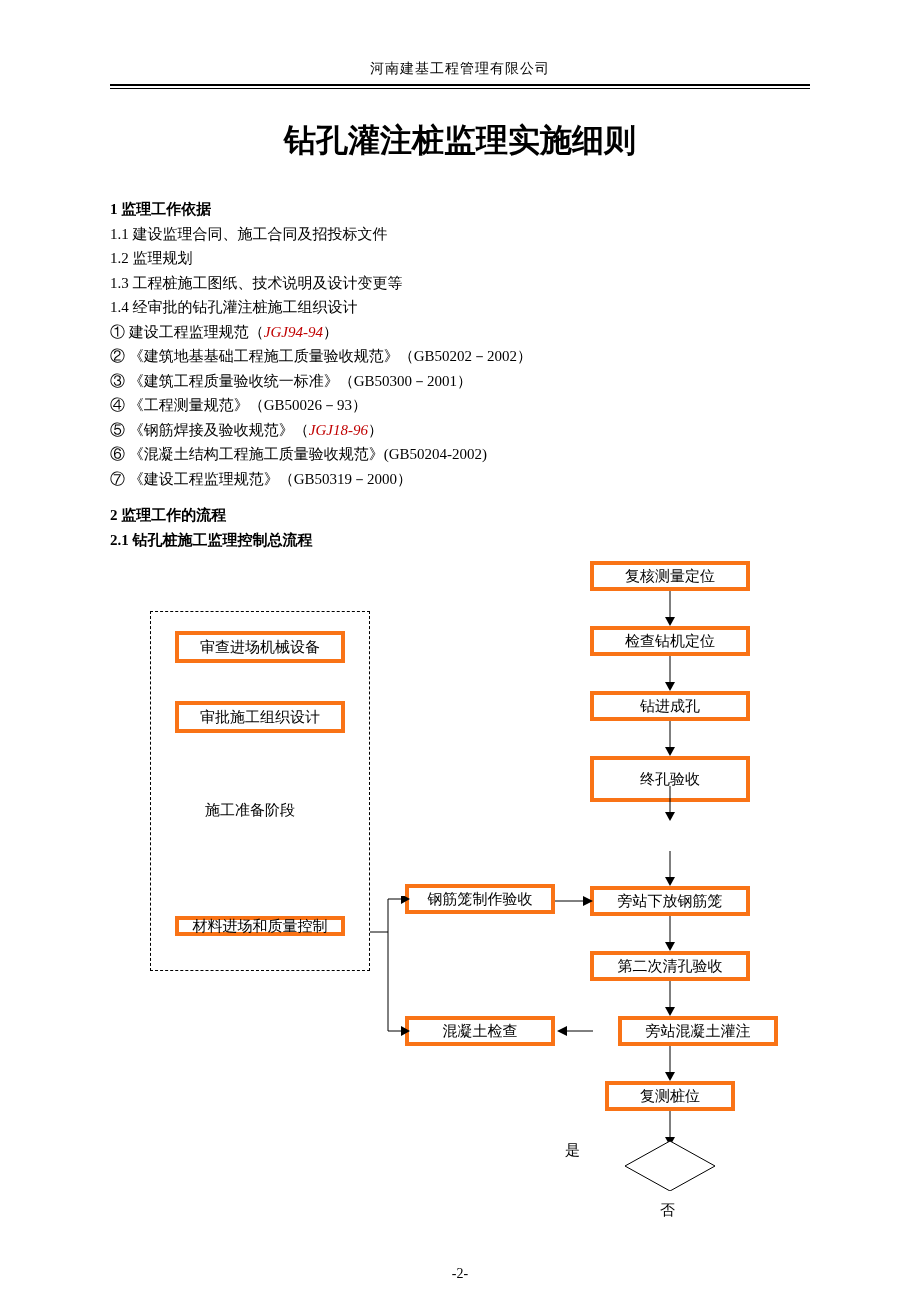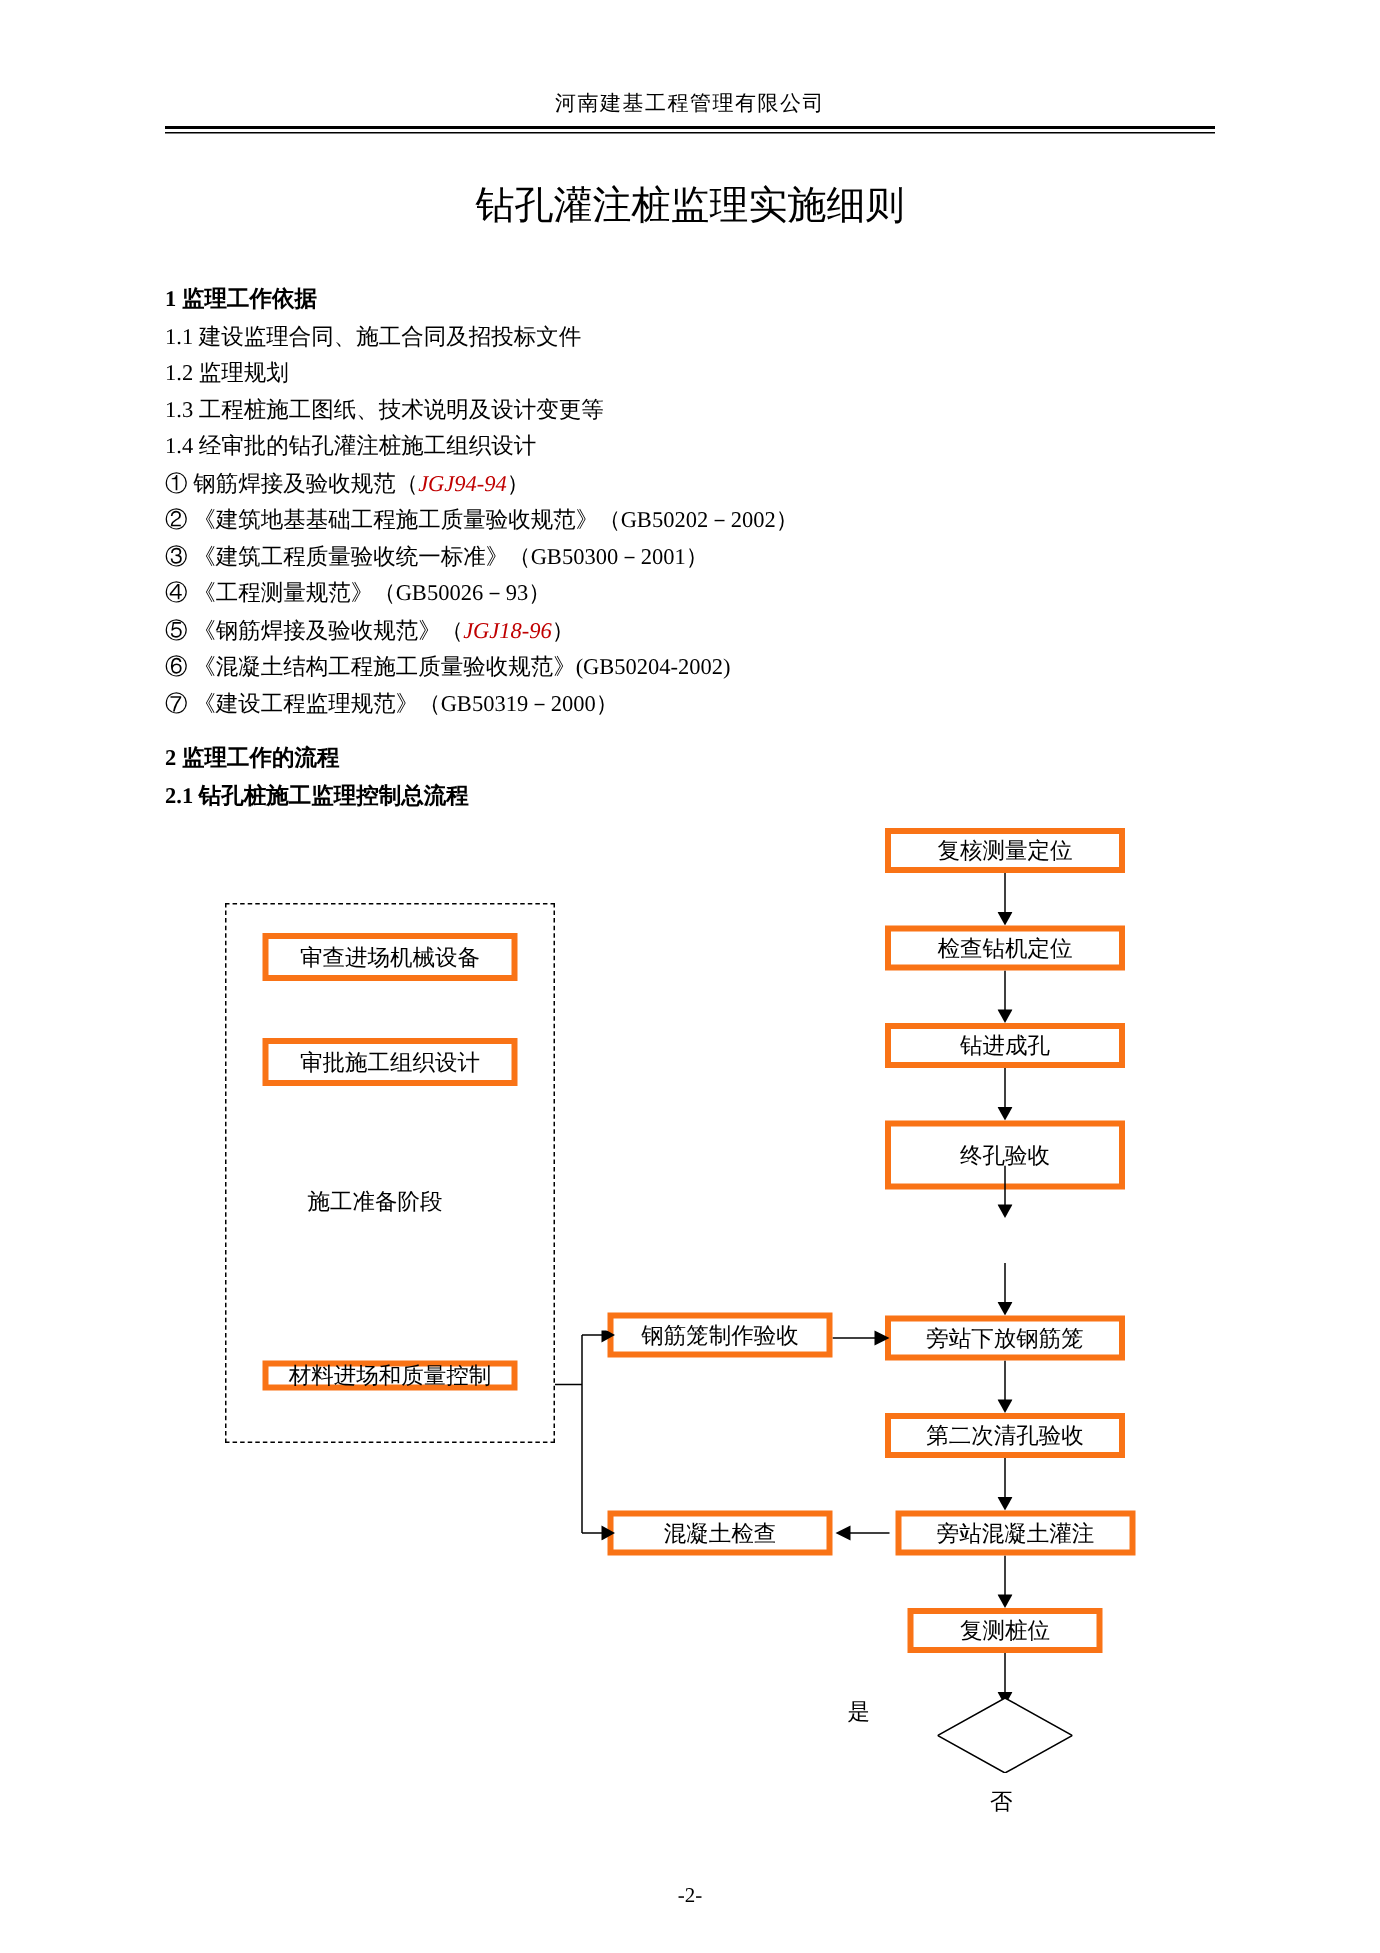--- a/index.html
+++ b/index.html
@@ -23,22 +23,22 @@
   }
   .hr-double {
     border: none;
     border-top: 2.5px solid #000;
     border-bottom: 0.8px solid #000;
     height: 5px;
     margin: 2px 0 30px 0;
   }
   .title {
     text-align: center;
-    font-size: 26px;
-    font-weight: normal;
+    font-size: 32px;
+    font-weight: bold;
     margin-bottom: 35px;
   }
   .section-h {
     font-weight: bold;
     font-size: 15px;
     margin-top: 6px;
   }
   .line {
     margin: 2px 0;
     font-size: 15px;
@@ -97,21 +97,21 @@
 
   <div class="title">钻孔灌注桩监理实施细则</div>
 
   <div class="section-h line">1  监理工作依据</div>
   <div class="line">1.1   建设监理合同、施工合同及招投标文件</div>
   <div class="line">1.2   监理规划</div>
   <div class="line">1.3   工程桩施工图纸、技术说明及设计变更等</div>
   <div class="line">1.4   经审批的钻孔灌注桩施工组织设计</div>
 
   <div class="line">
-    <span>①  钢筋焊接及验收规范（</span><span class="red">JGJ94-94</span><span>）</span>
+    <span>①  建设工程监理规范（</span><span class="red">JGJ94-94</span><span>）</span>
   </div>
   <div class="line">②  《建筑地基基础工程施工质量验收规范》（GB50202－2002）</div>
   <div class="line">③  《建筑工程质量验收统一标准》（GB50300－2001）</div>
   <div class="line">④  《工程测量规范》（GB50026－93）</div>
   <div class="line">
     <span>⑤  《钢筋焊接及验收规范》（</span><span class="red">JGJ18-96</span><span>）</span>
   </div>
   <div class="line">⑥  《混凝土结构工程施工质量验收规范》(GB50204-2002)</div>
   <div class="line">⑦  《建设工程监理规范》（GB50319－2000）</div>
 
@@ -119,21 +119,21 @@
   <div class="section-h line">2.1   钻孔桩施工监理控制总流程</div>
 
   <div class="diagram">
 
     <div class="box" style="left:480px; top:5px;  width:160px; height:30px">复核测量定位</div>
     <div class="box" style="left:480px; top:70px; width:160px; height:30px">检查钻机定位</div>
     <div class="box" style="left:480px; top:135px;width:160px; height:30px">钻进成孔</div>
     <div class="box" style="left:480px; top:200px;width:160px; height:46px">终孔验收</div>
     <div class="box" style="left:480px; top:330px;width:160px; height:30px">旁站下放钢筋笼</div>
     <div class="box" style="left:480px; top:395px;width:160px; height:30px">第二次清孔验收</div>
-    <div class="box" style="left:487px; top:460px;width:160px; height:30px">旁站混凝土灌注</div>
+    <div class="box" style="left:508px; top:460px;width:160px; height:30px">旁站混凝土灌注</div>
     <div class="box" style="left:495px; top:525px;width:130px; height:30px">复测桩位</div>
 
     <svg class="arr" style="left:555px; top:35px" width="10" height="35">
         <line x1="5" y1="0" x2="5" y2="28"></line>
         <polygon points="0,26 10,26 5,35"></polygon>
       </svg>
     <svg class="arr" style="left:555px; top:100px" width="10" height="35">
         <line x1="5" y1="0" x2="5" y2="28"></line>
         <polygon points="0,26 10,26 5,35"></polygon>
       </svg>

